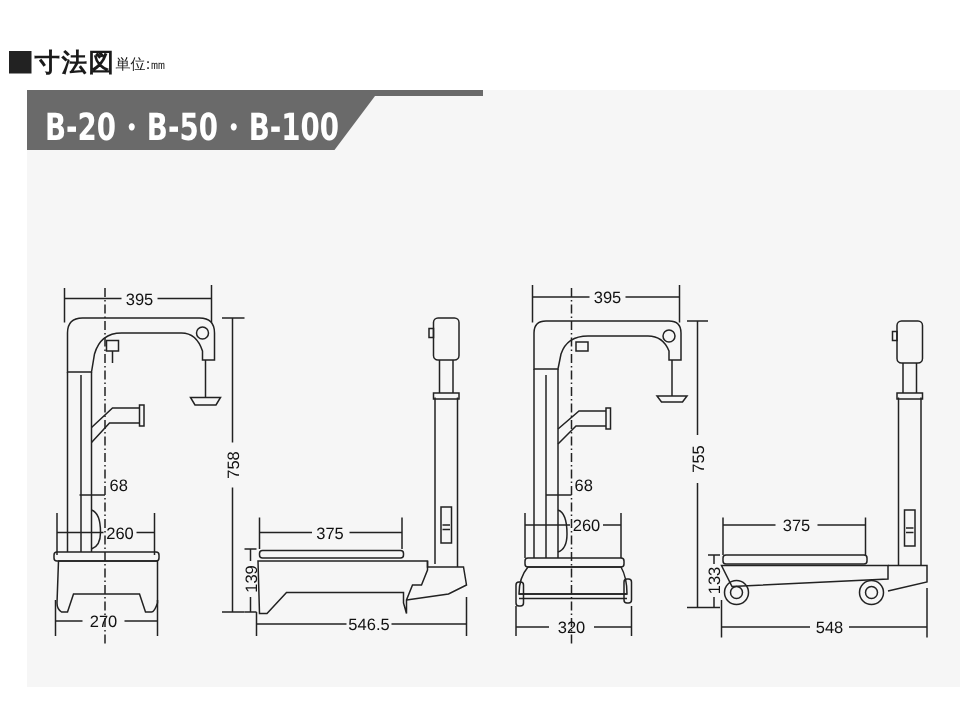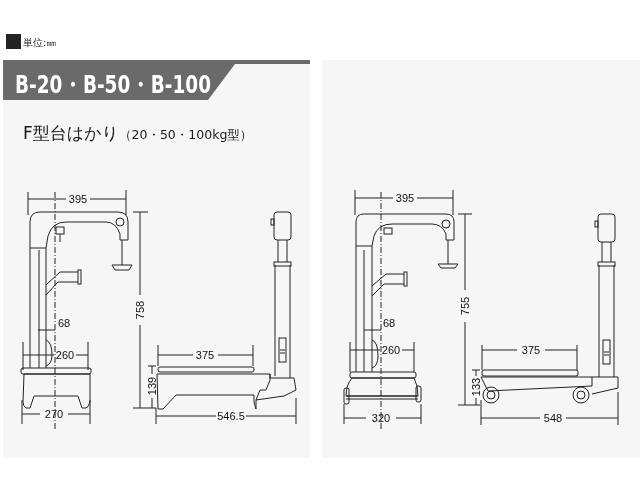--- a/index.html
+++ b/index.html
@@ -3,48 +3,46 @@
 <meta charset="utf-8">
 <style>
   html, body { margin:0; padding:0; }
   body { width:640px; height:480px; background:#ffffff; position:relative; overflow:hidden;
          font-family:"DejaVu Sans","Liberation Sans",sans-serif; color:#1a1a1a; }
   .heading { position:absolute; left:6px; top:29px; height:24px; display:flex; align-items:center; }
   .heading .sq { width:15px; height:15px; background:#222; margin-right:2px; }
   .heading .ttl { font-size:17px; font-weight:bold; letter-spacing:1px; }
   .heading .unit { font-size:10px; margin-top:3px; }
   .panel { position:absolute; top:60px; height:398px; background:#f6f6f6; }
-  .p1 { left:3px; width:307px; }
+  .p1 { left:18px; width:307px; }
   .p2 { left:322px; width:318px; }
   .band { position:absolute; left:0; top:0; height:48px; width:100%; }
   .band svg { position:absolute; left:0; top:0; }
   .band .model { position:absolute; left:12px; top:8px; font-family:"DejaVu Sans Condensed","DejaVu Sans",sans-serif;
                  font-weight:bold; font-size:25px; color:#fff; letter-spacing:0px; transform:scaleX(0.82); transform-origin:left center; white-space:nowrap; }
   .subtitle { position:absolute; left:20px; top:62px; font-size:17px; white-space:nowrap; }
   .subtitle .small { font-size:12.5px; }
   .drawing { position:absolute; left:0; top:0; }
   .dim { font-family:"Liberation Sans",sans-serif; font-size:11px; fill:#111; }
 </style>
 </head>
 <body>
 
 <div class="heading">
   <div class="sq"></div>
+  <span class="ttl">寸法図</span>
   <span class="unit">単位:㎜</span>
 </div>
 
 <div class="panel p1">
   <div class="band">
     <svg width="307" height="40">
         <polygon points="0,0 307,0 307,4 232,4 205,40 0,40" fill="#6a6a6a"></polygon>
       </svg>
     <span class="model">B-20・B-50・B-100</span>
-  </div>
-  <div class="subtitle">
-    <span>F型台はかり</span><span class="small">（20・50・100kg型）</span>
   </div>
 
   <svg class="drawing" width="307" height="398" viewBox="5 60 307 398">
     <g stroke="#222" fill="none" stroke-width="1">
 
       <line x1="30" y1="192" x2="30" y2="215"></line>
         <line x1="128" y1="190" x2="128" y2="215"></line>
       <line x1="30" y1="199" x2="68" y2="199"></line>
         <line x1="92" y1="199" x2="128" y2="199"></line>
 

